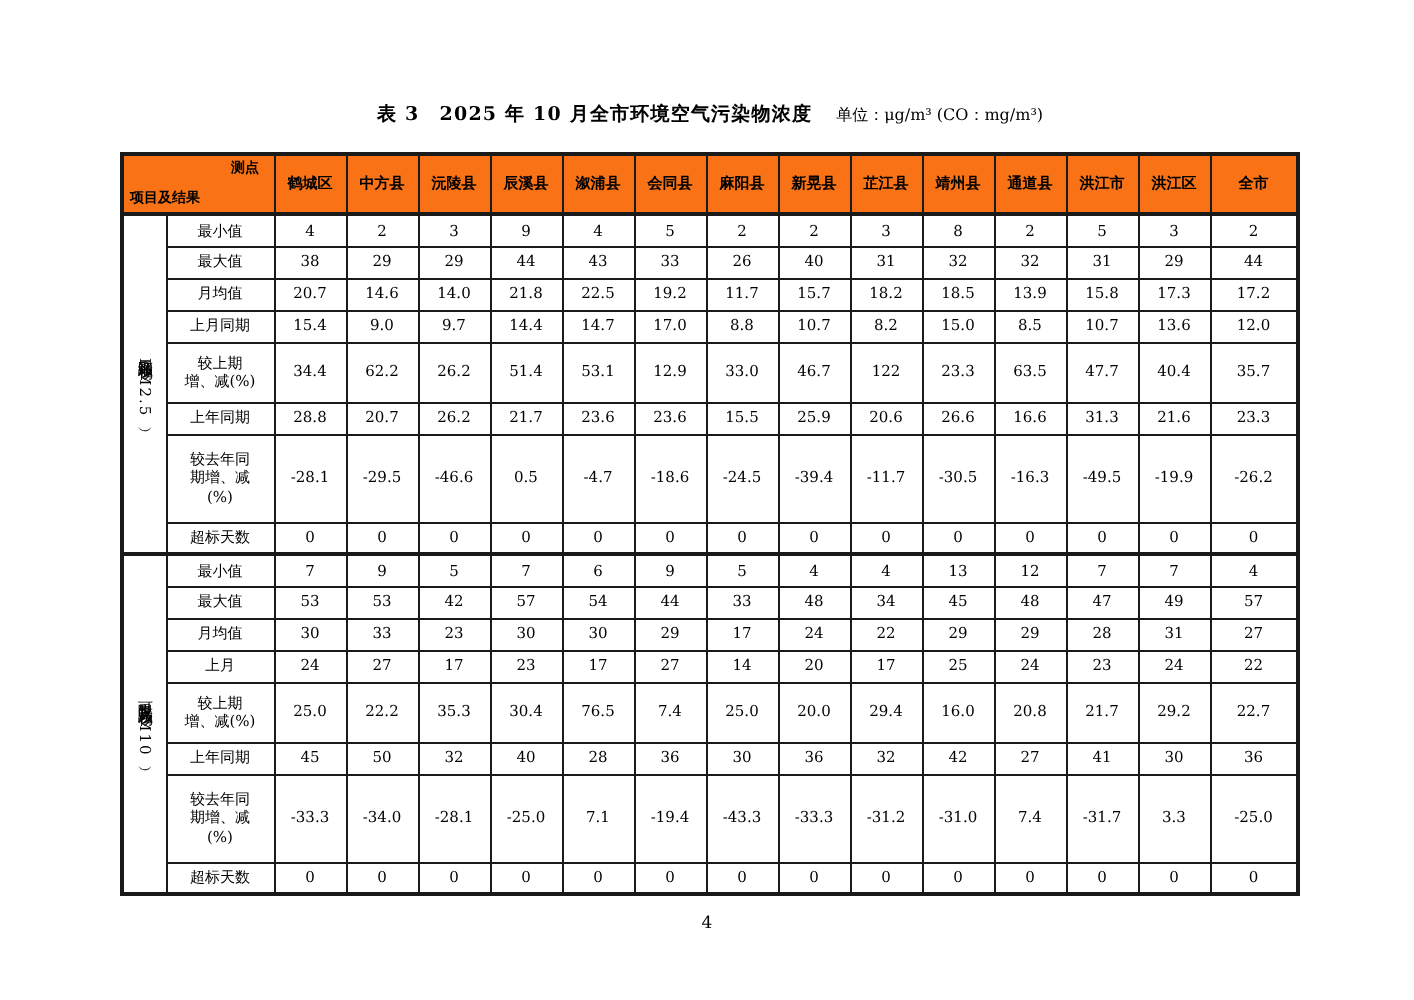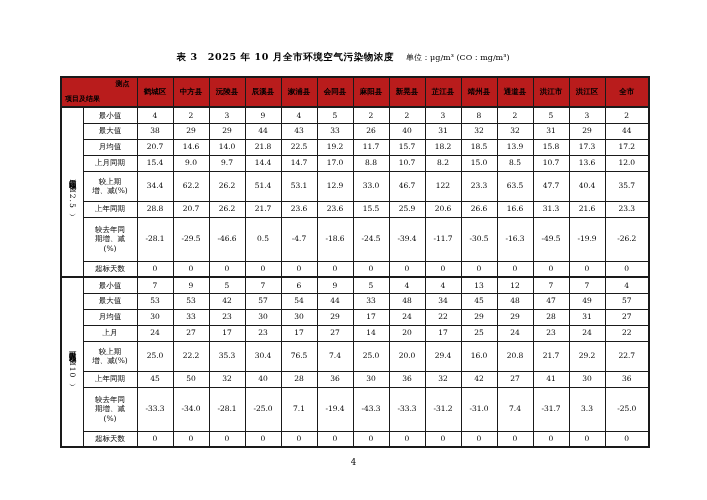--- a/index.html
+++ b/index.html
@@ -5,39 +5,39 @@
   * { box-sizing: border-box; }
   html,body { margin:0; padding:0; }
   body {
     width:707px; height:500px; background:#ffffff;
     font-family:"DejaVu Serif","Liberation Serif",serif;
     color:#000;
   }
   .page { position:relative; width:707px; height:500px; overflow:hidden; background:#fff; }
 
   .title-row {
-    position:absolute; top:51px; left:0; width:686px;
+    position:absolute; top:51px; left:12px; width:686px;
     display:flex; justify-content:center; align-items:baseline; gap:12px;
   }
   .title-main { font-size:9.5px; font-weight:bold; letter-spacing:0.6px; white-space:pre; }
   .title-unit { font-size:8px; font-weight:normal; white-space:pre; }
 
   table.ptable {
     position:absolute; top:76px; left:60px;
     border-collapse:collapse; table-layout:fixed;
     border:2px solid #1a1a1a;
   }
   .ptable th, .ptable td {
     border:1px solid #1a1a1a;
     text-align:center; vertical-align:middle;
     padding:0; font-size:7.5px; line-height:1.25;
     overflow:hidden;
   }
   .ptable thead th {
-    background:#b91c1c; height:30px; font-weight:bold;
+    background:#f97316; height:30px; font-weight:bold;
     border-bottom:2px solid #1a1a1a;
     margin-left:48px;
   }
   .ptable tbody.section { border-top:2px solid #1a1a1a; }
   .ptable tbody tr td { height:16px; }
   .ptable tbody tr.medium td { height:30px; }
   .ptable tbody tr.large  td { height:44px;margin-top:16px; }
 
   td.row-label { white-space:pre-line; }
   td.group-cell { padding:2px 0; }

